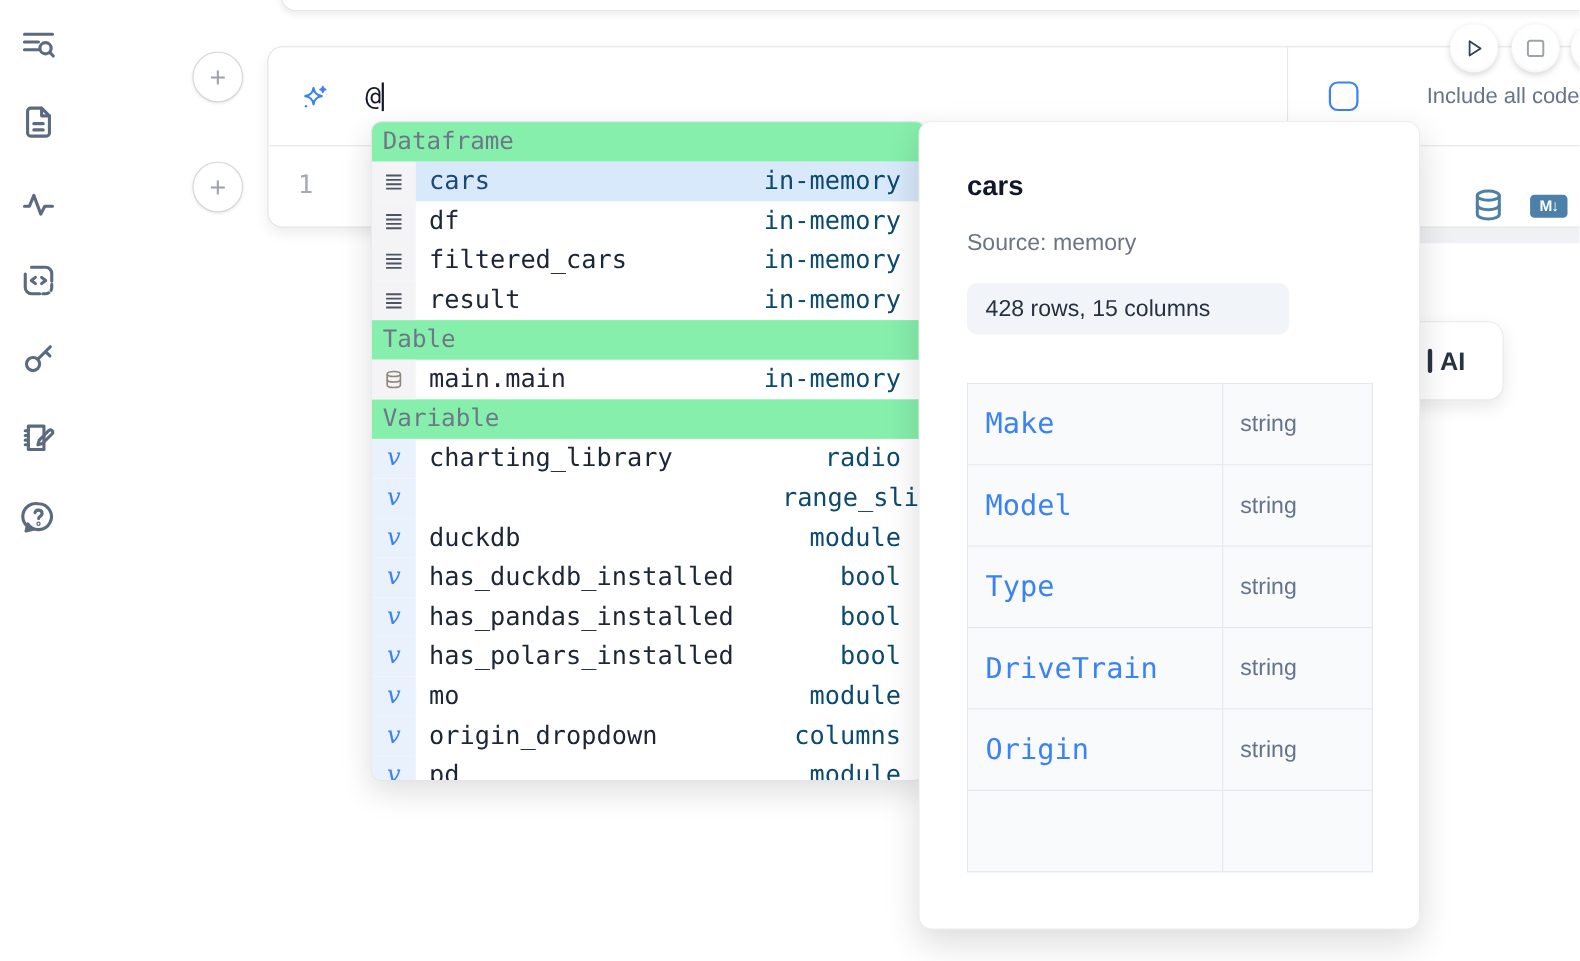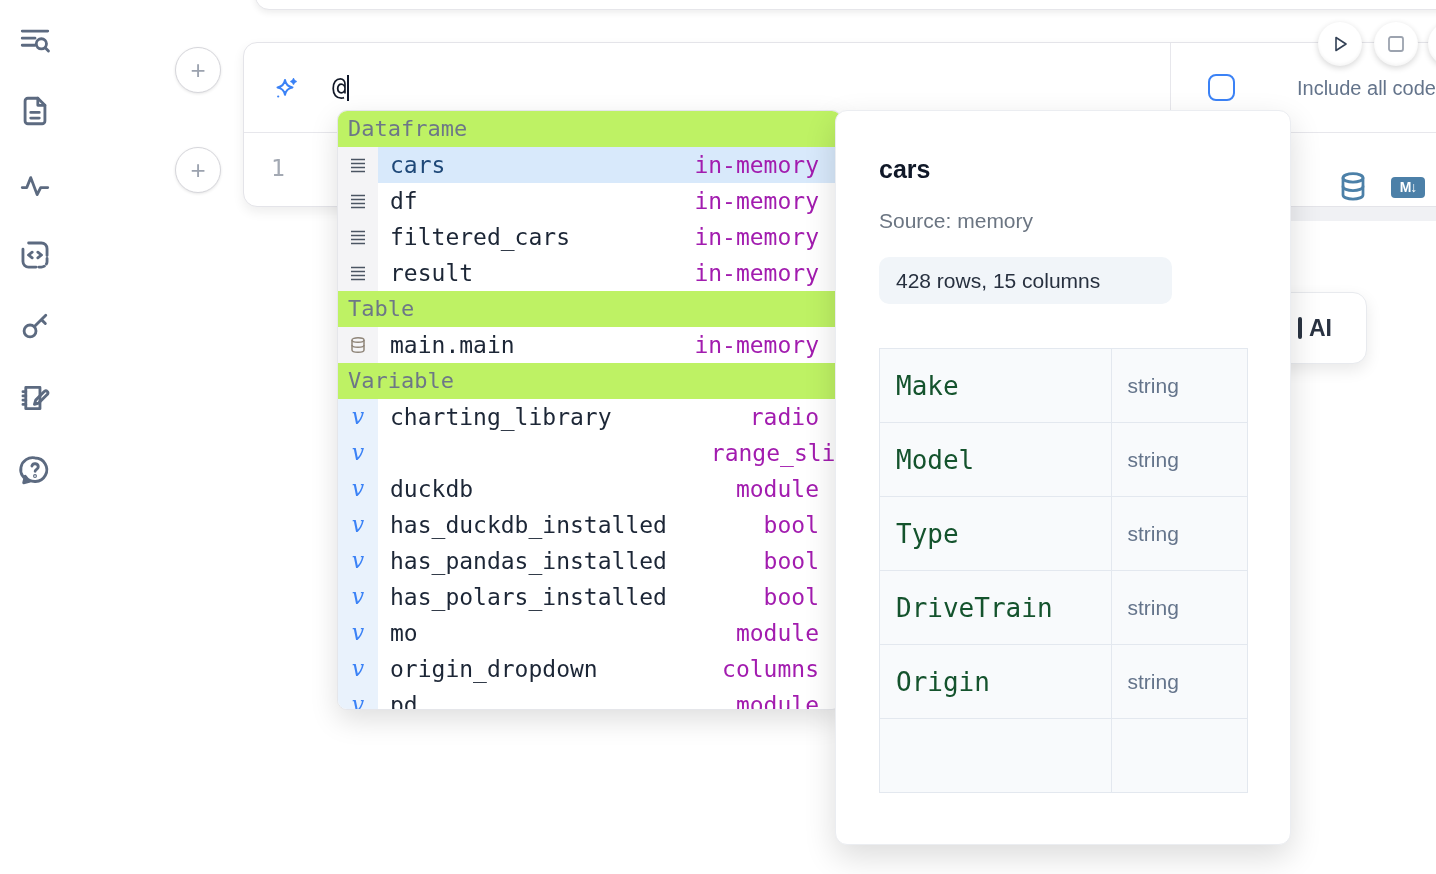--- a/index.html
+++ b/index.html
@@ -55,46 +55,46 @@
   .ai-btn { position:absolute; left:1152px; top:292px; width:215px; height:72px; background:#fff;
             border:1px solid #e8eaee; border-radius:14px; box-shadow:0 6px 16px rgba(0,0,0,.09);
             z-index:10; display:flex; align-items:center; justify-content:flex-end; padding-right:34px; }
   .ai-btn .bar { width:4px; height:22px; background:#2a3342; border-radius:2px; margin-right:7px; }
   .ai-btn .lbl { font-size:23px; font-weight:bold; color:#2a3342; }
 
   
   .dropdown { position:absolute; left:337px; top:110px; width:505px; height:600px; background:#fff;
               border:1px solid #e5e6ea; border-radius:10px; box-shadow:0 10px 28px rgba(0,0,0,.13);
               overflow:hidden; z-index:20; font-family:"DejaVu Sans Mono", monospace; }
-  .ac-head { height:36px; line-height:36px; background:#bef264; color:#6d7787; font-size:22px; padding-left:10px; }
+  .ac-head { height:36px; line-height:36px; background:#86efac; color:#6d7787; font-size:22px; padding-left:10px; }
   .ac-row { display:flex; height:36px; }
   .gut { width:40px; height:100%; background:#f4f4f6; display:flex; align-items:center; justify-content:center; flex:none; }
   .gut.var { background:#e9f2fc; }
   .gut svg { width:18px; height:18px; }
   .vic { font-family:"DejaVu Serif", serif; font-style:italic; font-size:22px; color:#3b82f6; line-height:1; }
   .ac-body { flex:1; display:flex; align-items:center; height:100%; min-width:0; }
   .ac-row.sel .ac-body { background:#d8e9fb; }
   .nm { margin-left:12px; font-size:23px; color:#1c2636; white-space:nowrap; }
   .ac-row.sel .nm { color:#1e4878; }
-  .tp { margin-left:auto; margin-right:22px; font-size:23px; color:#a21caf; white-space:nowrap; }
+  .tp { margin-left:auto; margin-right:22px; font-size:23px; color:#0c4a6e; white-space:nowrap; }
   .tp.overflow { margin-right:-36px; }
 
   
   .panel { position:absolute; left:835px; top:110px; width:456px; height:735px; background:#fff;
            border:1px solid #ebedf1; border-radius:12px; box-shadow:0 12px 32px rgba(0,0,0,.14); z-index:30; }
   .p-title { position:absolute; left:43px; top:44px; font-size:25px; font-weight:bold; color:#101828; }
   .p-source { position:absolute; left:43px; top:98px; font-size:21px; color:#6b7582; }
   .p-pill { position:absolute; left:43px; top:146px; width:293px; height:47px; background:#f1f5f9;
             border-radius:10px; line-height:47px; padding-left:17px; font-size:21px; color:#27303f; }
   .p-tablewrap { position:absolute; left:43px; top:237px; width:370px; height:464px; overflow:hidden; }
   .p-table { border-collapse:collapse; width:369px; }
   .p-table th, .p-table td { border:1px solid #e3e8ef; text-align:left; padding-left:16px; }
   .p-table th { height:73px; background:#edf1f6; font-size:22px; color:#27303f; font-weight:normal; }
   .p-table td { height:74px; background:#f8fafc; }
-  .p-table td.cname { font-family:"DejaVu Sans Mono", monospace; font-size:26px; color:#14532d; width:232px; }
+  .p-table td.cname { font-family:"DejaVu Sans Mono", monospace; font-size:26px; color:#3b82f6; width:232px; }
   .p-table td.ctype { font-size:21px; color:#64748b; width:137px; }
 </style>
 </head>
 <body>
 
 <div class="screen">
 
   <div class="sidebar">
     <div class="side-ic" style="top:24px">
       <svg viewBox="0 0 24 24">

